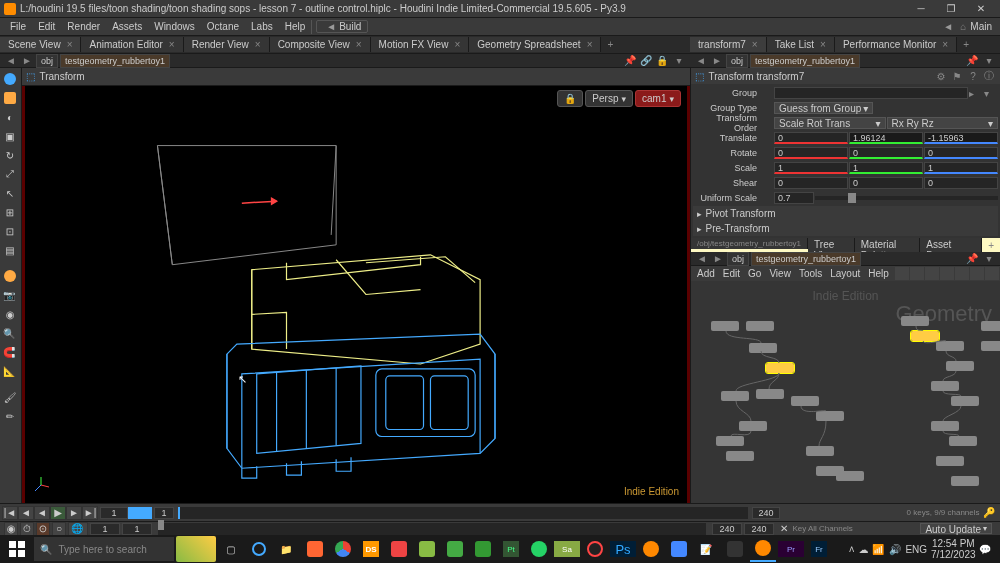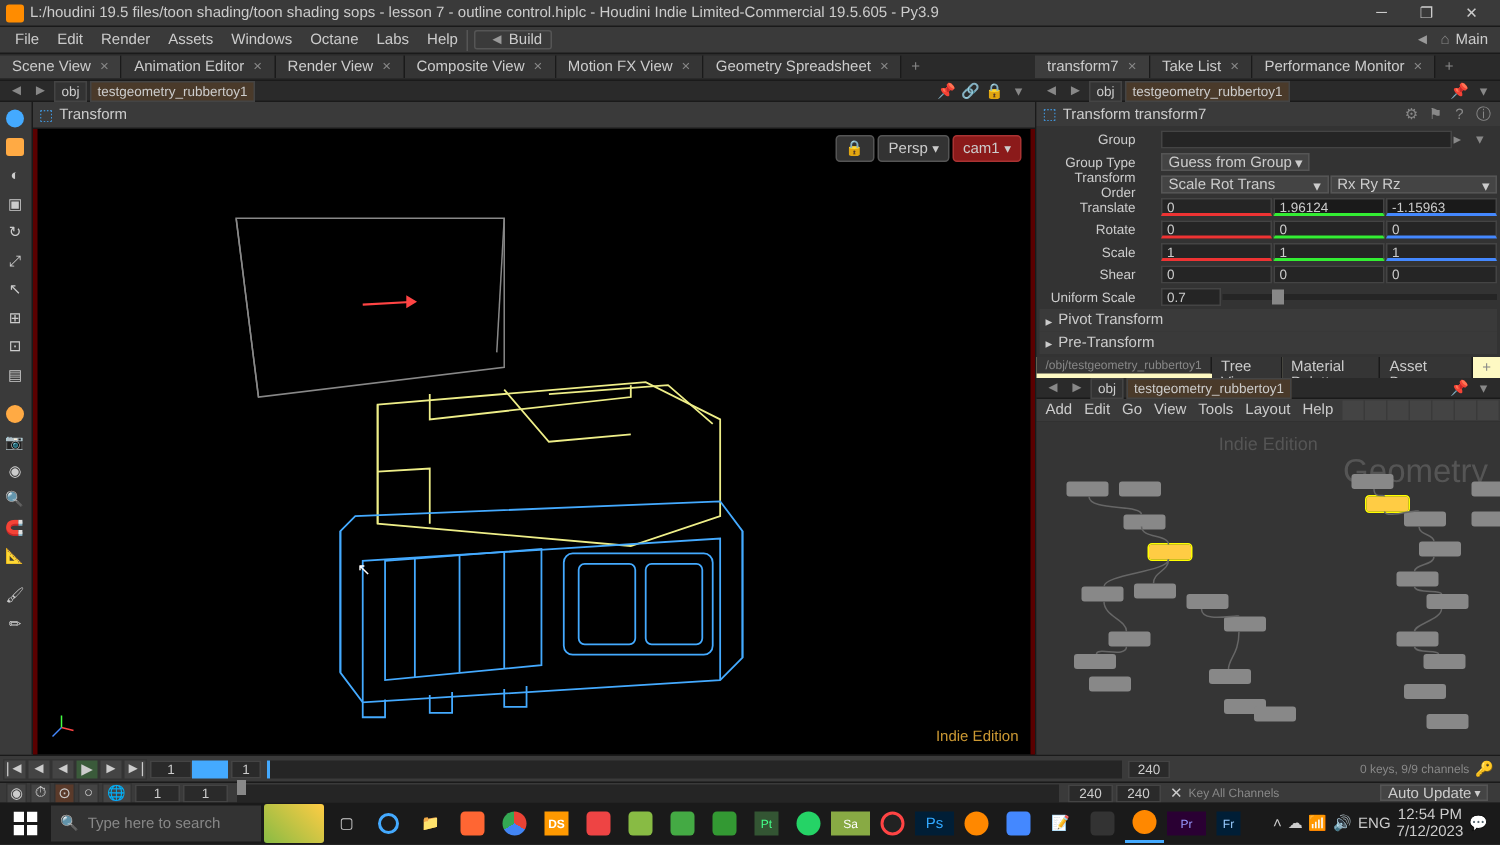--- a/index.html
+++ b/index.html
@@ -535,21 +535,21 @@
   <div class="tb-icon">
       <div style="width:16px;height:16px;background:#25d366;border-radius:50%"></div>
     </div>
   <div class="tb-icon">
       <div style="width:39px;height:16px;background:#8a4;color:#fff;font-size:8px;display:flex;align-items:center;justify-content:center">Sa</div>
     </div>
   <div class="tb-icon">
       <div style="width:16px;height:16px;background:#222;border-radius:50%;border:2px solid #f44"></div>
     </div>
   <div class="tb-icon">
-      <div style="width:40px;height:16px;background:#001e36;color:#31a8ff;font-size:10px;display:flex;align-items:center;justify-content:center">Ps</div>
+      <div style="width:40px;height:16px;background:#001e36;color:#31a8ff;font-size:13px;display:flex;align-items:center;justify-content:center">Ps</div>
     </div>
   <div class="tb-icon">
       <div style="width:16px;height:16px;background:#f80;border-radius:50%"></div>
     </div>
   <div class="tb-icon">
       <div style="width:16px;height:16px;background:#48f;border-radius:3px"></div>
     </div>
   <div class="tb-icon">📝</div>
   <div class="tb-icon">
       <div style="width:16px;height:16px;background:#333;border-radius:3px"></div>

